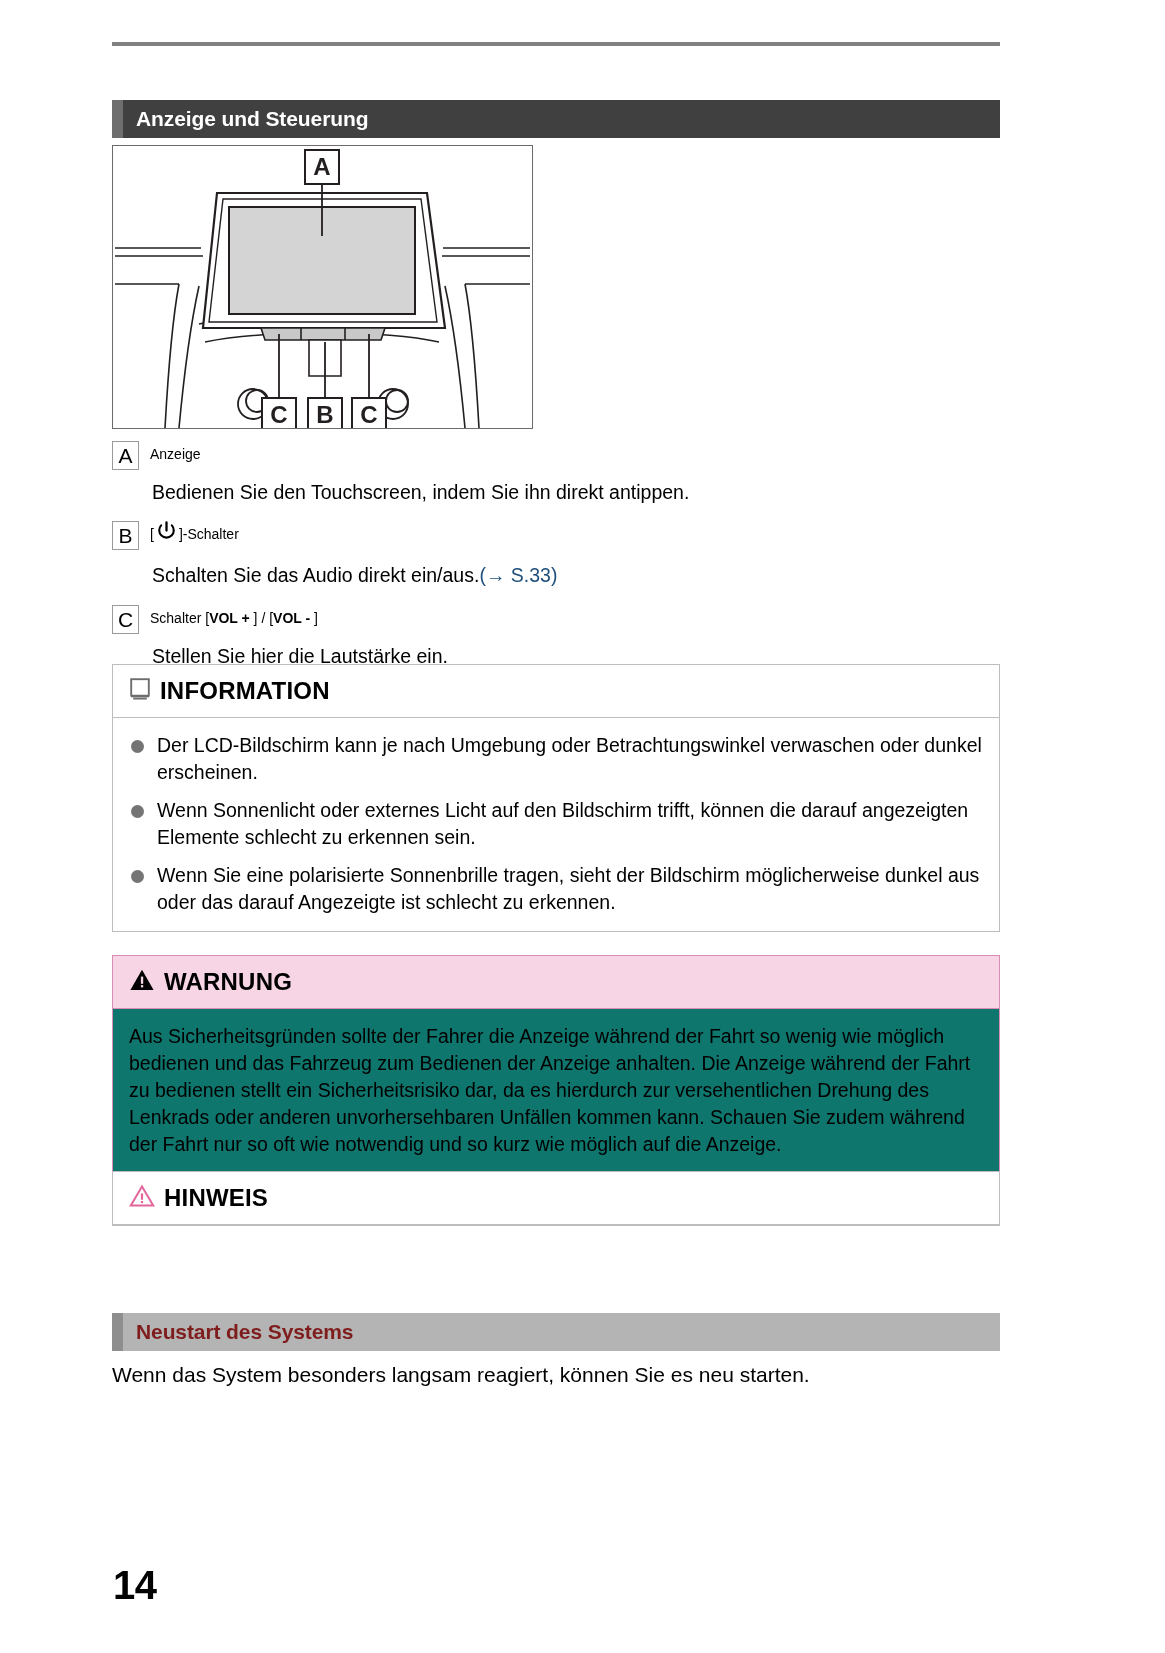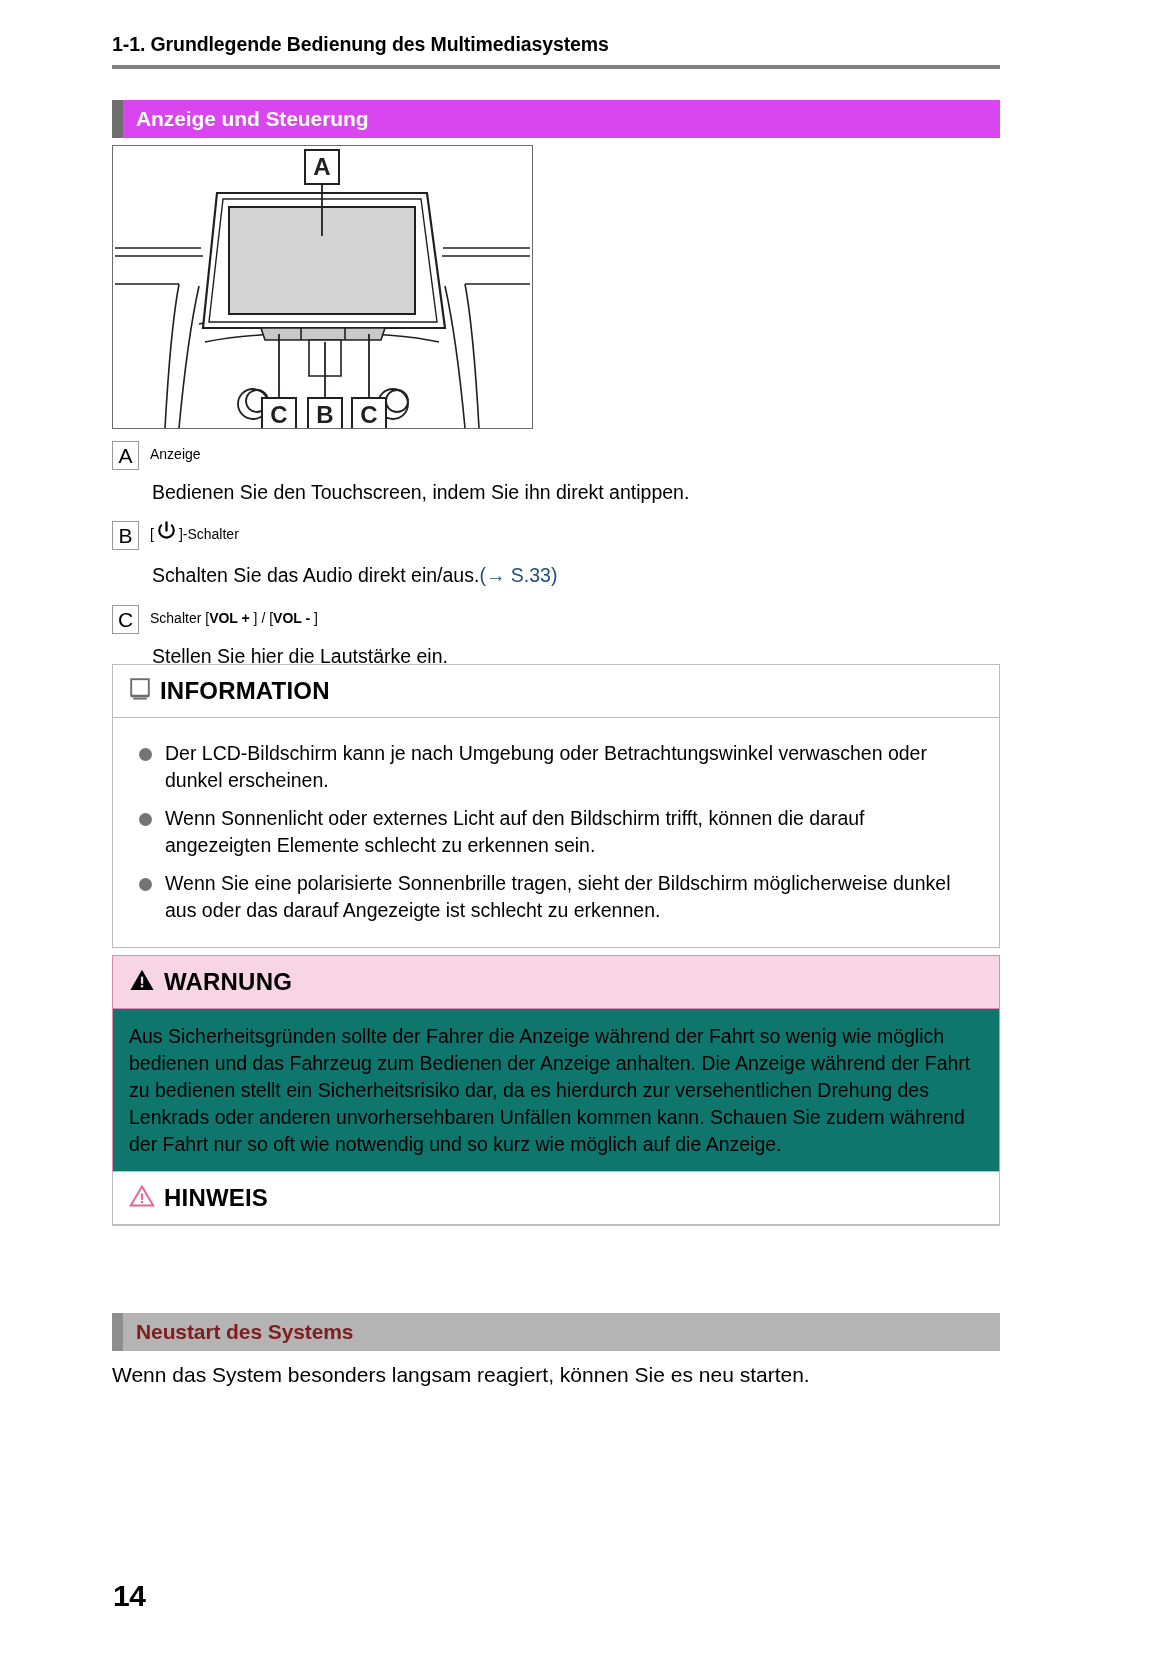--- a/index.html
+++ b/index.html
@@ -43,21 +43,21 @@
     background: #808080;
     width: 888px;
   }
 
   
   .section-bar {
     position: absolute;
     left: 112px;
     width: 888px;
     height: 38px;
-    background: #d946ef;
+    background: #404040;
     display: flex;
     align-items: center;
   }
   .section-bar .sb-accent {
     width: 11px;
     height: 38px;
     background: #6e6e6e;
     flex: 0 0 auto;
   }
   .section-bar .sb-title {
@@ -162,21 +162,21 @@
     font-weight: bold;
     letter-spacing: 0.2px;
   }
   .callout .co-body {
     padding: 14px 16px 16px 16px;
     font-size: 19.5px;
     line-height: 1.38;
   }
   .callout ul {
     list-style: none;
-    margin: 8px;
+    margin: 0;
     padding: 0;
   }
   .callout li {
     position: relative;
     padding-left: 28px;
     margin-bottom: 11px;
   }
   .callout li:last-child { margin-bottom: 0; }
   .callout li .bullet {
     position: absolute;
@@ -203,33 +203,31 @@
     width: 888px;
     font-size: 21px;
     line-height: 1.35;
   }
 
   
   .page-number {
     position: absolute;
     left: 113px;
     top: 1563px;
-    font-size: 30px;
+    font-size: 40px;
     font-weight: bold;
     letter-spacing: -0.5px;
-    margin-top: 16px;
   }
 </style>
 </head>
 <body>
 
 <div class="page">
 
   <div class="running-header">
-    <div class="rh-text">1-1. Grundlegende Bedienung des Multimediasystems</div>
     <div class="rh-rule"></div>
   </div>
 
   <div class="section-bar" style="top:100px;">
     <div class="sb-accent"></div>
     <div class="sb-title">Anzeige und Steuerung</div>
   </div>
 
   <div class="figure-box">
     <svg width="419" height="282" viewBox="0 0 419 282" xmlns="http://www.w3.org/2000/svg">

